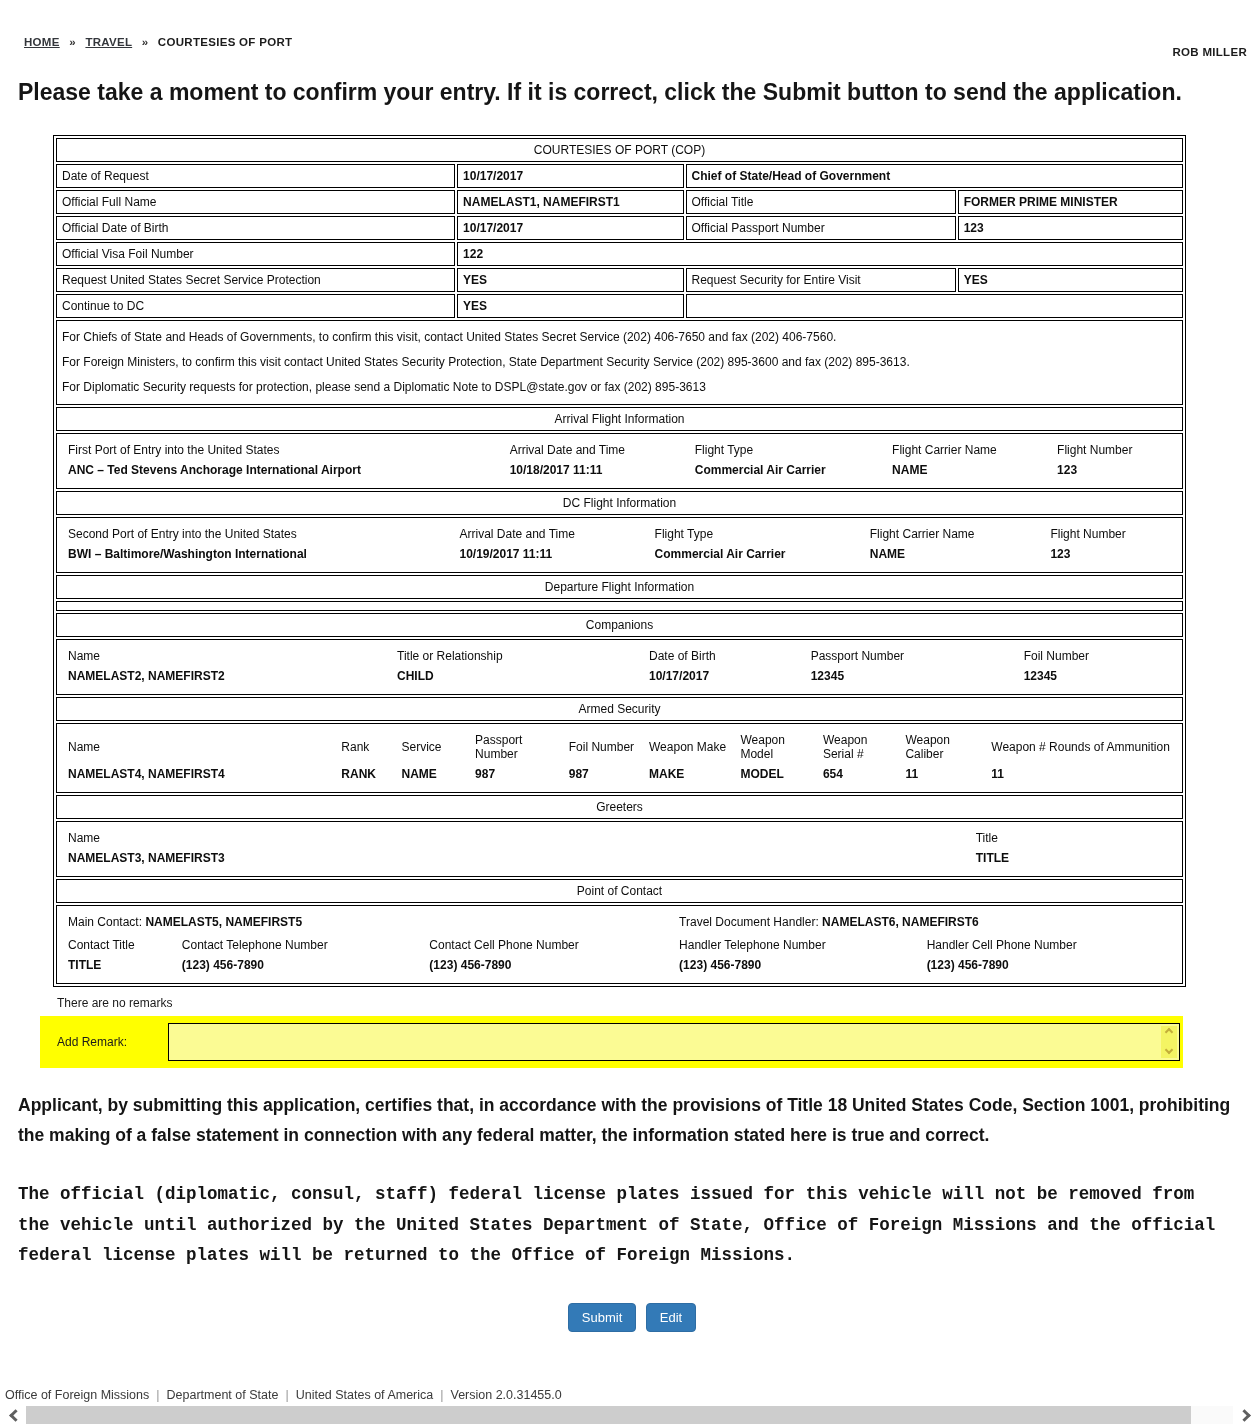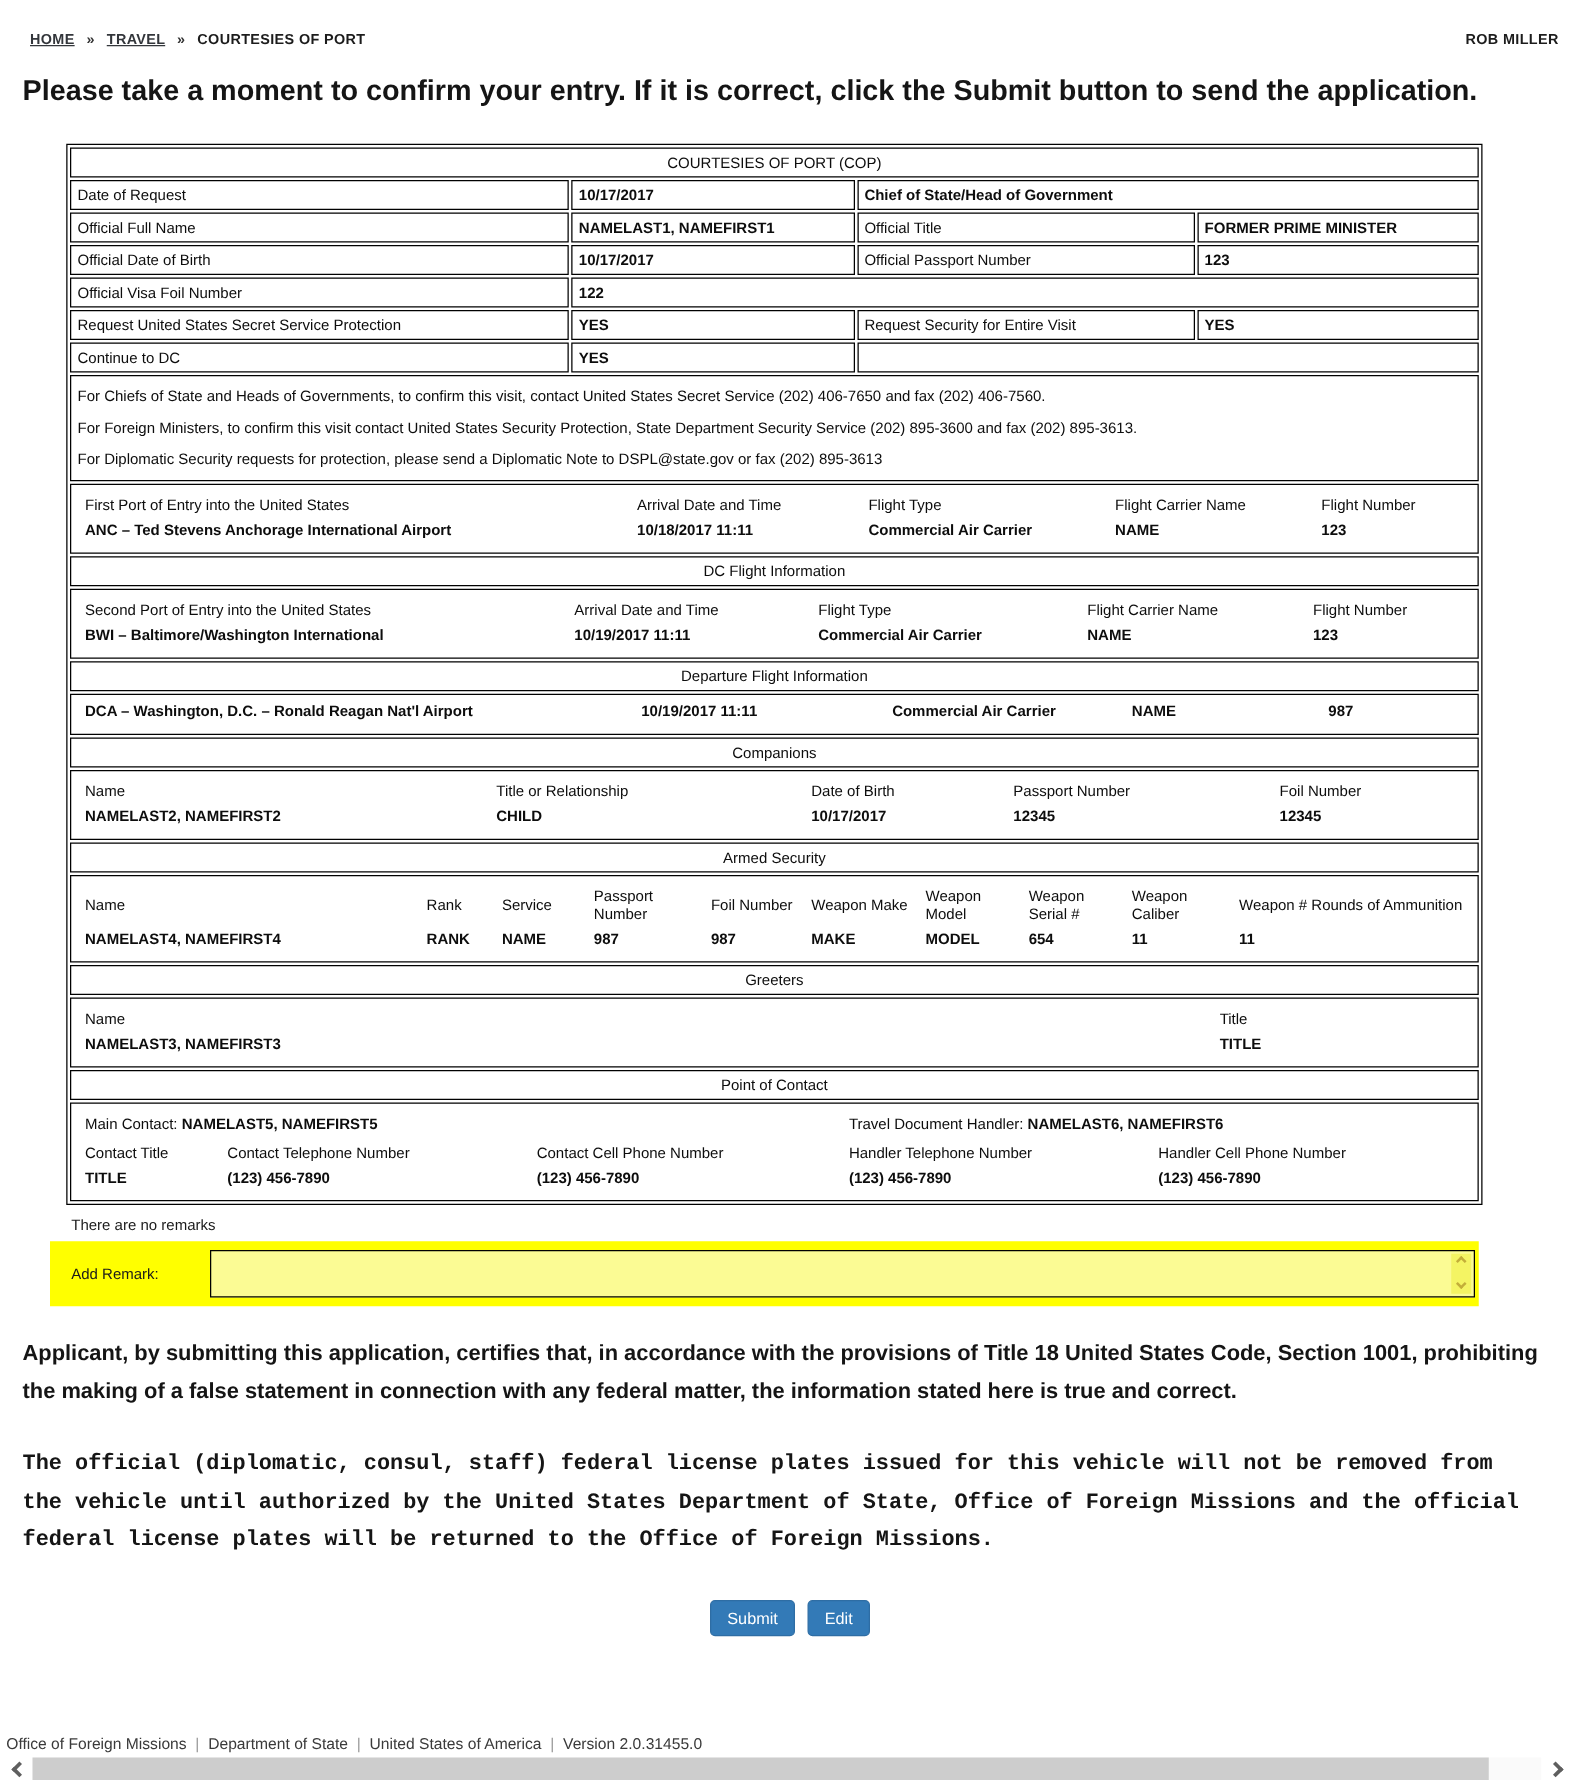--- a/index.html
+++ b/index.html
@@ -13,21 +13,21 @@
   a { color: #33363b; text-decoration: underline; cursor: pointer; }
 
   
   .topbar {
     display: flex; justify-content: space-between; align-items: center;
     padding: 26px 12px 0 24px;
     font-size: 11.5px; font-weight: bold; letter-spacing: .3px;
   }
   .topbar .sep { margin: 0 6px; font-weight: bold; color: #333; }
   .crumb-current { color: #1c1c1c; }
-  .user { color: #1c1c1c; }
+  .user { color: #1c1c1c; margin-top: 20px; }
 
   
   .heading {
     margin: 16px 18px 0 18px; width: 1195px;
     font-size: 23px; font-weight: bold; color: #151515; line-height: 1.6;
   }
 
   
   table.cop-table {
     margin: 24px 0 0 53px; width: 1133px;
@@ -161,20 +161,23 @@
   </tr>
   <tr>
     <td colspan="4" class="notice-cell">
       <div>For Chiefs of State and Heads of Governments, to confirm this visit, contact United States Secret Service (202) 406-7650 and fax (202) 406-7560.</div>
       <div>For Foreign Ministers, to confirm this visit contact United States Security Protection, State Department Security Service (202) 895-3600 and fax (202) 895-3613.</div>
       <div>For Diplomatic Security requests for protection, please send a Diplomatic Note to DSPL@state.gov or fax (202) 895-3613</div>
     </td>
   </tr>
 
   <tr>
+        <td colspan="4" class="section-cell">Arrival Flight Information</td>
+      </tr>
+  <tr>
         <td colspan="4" class="detail-cell">
     <table class="inner">
       <colgroup>
               <col style="width:39.7%">
               <col style="width:16.6%">
               <col style="width:17.7%">
               <col style="width:14.8%">
               <col style="width:11.2%">
             </colgroup>
       <tbody>
@@ -237,27 +240,20 @@
         <td colspan="4" class="detail-cell">
     <table class="inner">
       <colgroup>
               <col style="width:40%">
               <col style="width:18%">
               <col style="width:17.2%">
               <col style="width:14.1%">
               <col style="width:10.7%">
             </colgroup>
       <tbody>
-      <tr class="vals">
-        <td class="first-pad">DCA – Washington, D.C. – Ronald Reagan Nat'l Airport</td>
-        <td>10/19/2017 11:11</td>
-        <td>Commercial Air Carrier</td>
-        <td>NAME</td>
-        <td>987</td>
-      </tr>
       </tbody>
     </table>
   </td>
       </tr>
 
   <tr>
         <td colspan="4" class="section-cell">Companions</td>
       </tr>
   <tr>
         <td colspan="4" class="detail-cell">

